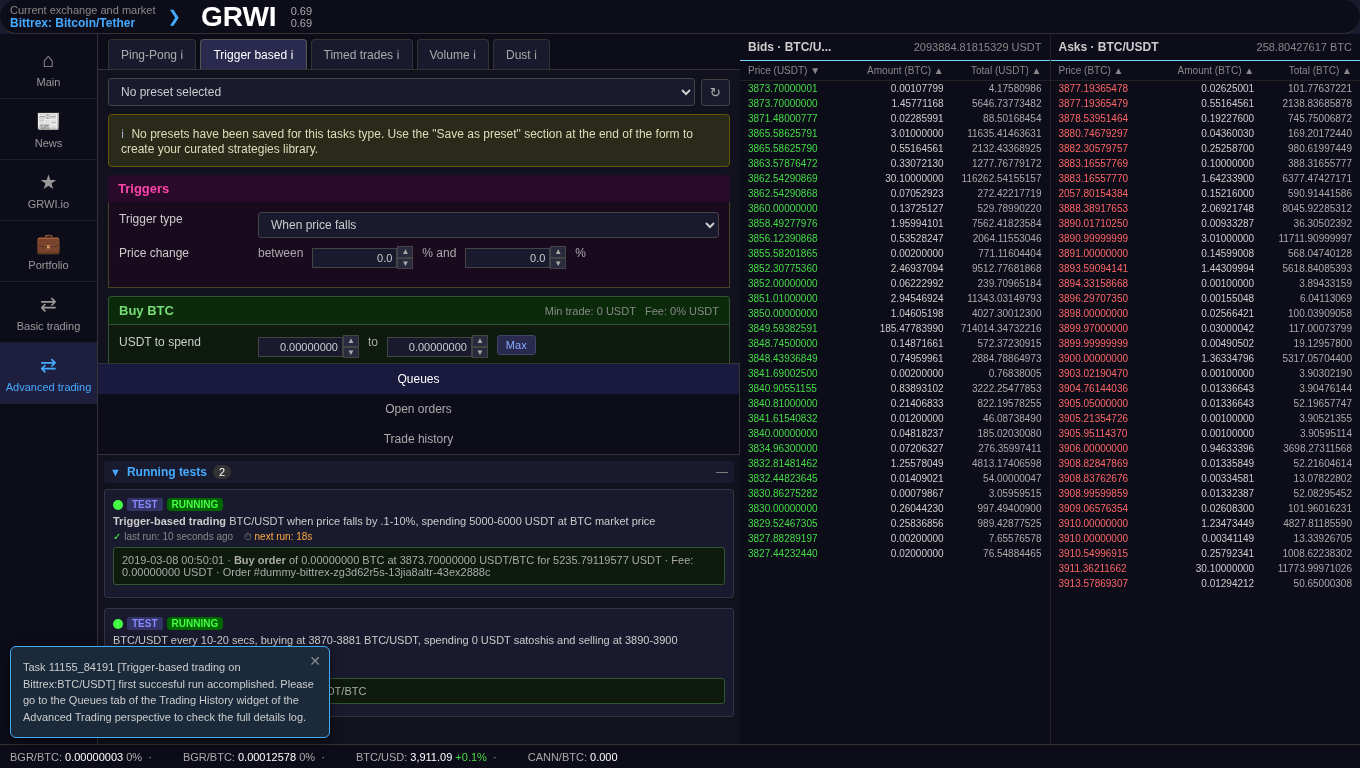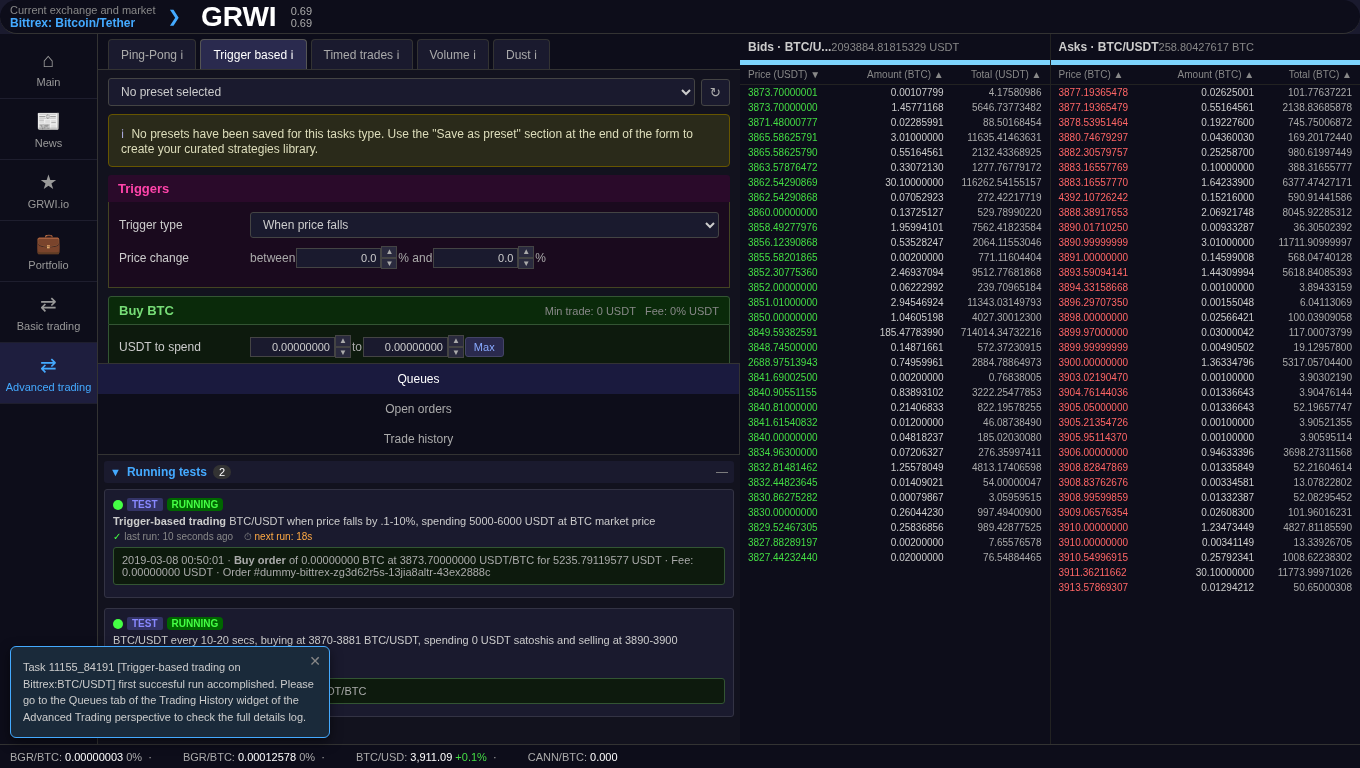--- a/index.html
+++ b/index.html
@@ -37,21 +37,21 @@
     .preset-row { display: flex; align-items: center; gap: 6px; margin-bottom: 8px; }
     .preset-select { flex: 1; background: #1a1a2e; color: #ccc; border: 1px solid #444; padding: 5px 8px; border-radius: 3px; font-size: 12px; }
     .refresh-btn { background: #1a1a2e; border: 1px solid #444; color: #aaa; padding: 5px 8px; border-radius: 3px; cursor: pointer; }
 
     .info-box { background: #2a2a1a; border: 1px solid #665500; border-radius: 4px; padding: 10px 12px; margin-bottom: 8px; font-size: 12px; color: #ddb; }
     .info-box .info-icon { color: #aad; margin-right: 4px; }
 
     .section-header { background: #2a0a2a; color: #f4a; padding: 6px 10px; border-radius: 3px 3px 0 0; font-weight: bold; font-size: 13px; margin-bottom: 0; }
     .section-body { background: #1a0a1e; border: 1px solid #442; border-top: none; padding: 10px; margin-bottom: 8px; }
 
-    .form-row { display: flex; align-items: center; gap: 1px; margin-bottom: 8px; }
+    .form-row { display: flex; align-items: flex-start; gap: 9px; margin-bottom: 8px; }
     .form-label { width: 130px; color: #ccc; font-size: 12px; flex-shrink: 0; }
     .form-select { background: #1a1a2e; color: #ccc; border: 1px solid #444; padding: 4px 8px; border-radius: 3px; font-size: 12px; flex: 1; }
     .form-text { color: #aaa; font-size: 12px; }
 
     .buy-header { background: #0a2a0a; border: 1px solid #353; padding: 6px 10px; display: flex; align-items: center; justify-content: space-between; border-radius: 3px 3px 0 0; }
     .buy-header-title { color: #7d7; font-weight: bold; font-size: 13px; }
     .buy-header-info { color: #888; font-size: 11px; }
     .buy-body { background: #0d1a0d; border: 1px solid #353; border-top: none; padding: 10px; margin-bottom: 8px; }
 
     
@@ -73,21 +73,21 @@
     .test-desc { font-size: 11px; color: #ccc; }
     .test-timing { font-size: 10px; color: #888; margin-top: 2px; }
     .timing-icon { color: #4f4; }
     .timing-next { color: #fa4; }
 
     .log-entry { background: #0d1a0d; border: 1px solid #353; border-radius: 3px; padding: 6px 8px; margin: 4px 0; font-size: 11px; color: #8d8; }
     .log-entry .log-text { color: #aaa; }
 
     
     .order-book { flex: 1; display: flex; flex-direction: column; }
-    .ob-header { background: #0d0d1a; padding: 6px 8px; border-bottom: 5px solid #7dd3fc; display: flex; align-items: center; }
+    .ob-header { background: #0d0d1a; padding: 6px 8px; border-bottom: 1px solid #7dd3fc; display: flex; align-items: center; justify-content: space-between; }
     .ob-title { font-weight: bold; color: #ccc; font-size: 12px; }
     .ob-total { font-size: 11px; color: #888; }
     .ob-cols { display: grid; grid-template-columns: 1fr 1fr 1fr; padding: 4px 8px; font-size: 10px; color: #888; border-bottom: 1px solid #222; }
     .ob-col-header { text-align: right; }
     .ob-col-header:first-child { text-align: left; }
     .ob-rows { overflow-y: auto; flex: 1; }
     .ob-row { display: grid; grid-template-columns: 1fr 1fr 1fr; padding: 2px 8px; font-size: 10px; }
     .ob-row .price { color: #6af; text-align: left; }
     .ob-row .amount { color: #ccc; text-align: right; }
     .ob-row .total { color: #aaa; text-align: right; }
@@ -405,21 +405,21 @@
               <span class="price">3849.59382591</span>
               <span class="amount">185.47783990</span>
               <span class="total">714014.34732216</span>
             </div>
             <div class="ob-row bid">
               <span class="price">3848.74500000</span>
               <span class="amount">0.14871661</span>
               <span class="total">572.37230915</span>
             </div>
             <div class="ob-row bid">
-              <span class="price">2688.97513943</span>
+              <span class="price">3848.43936849</span>
               <span class="amount">0.74959961</span>
               <span class="total">2884.78864973</span>
             </div>
             <div class="ob-row bid">
               <span class="price">3841.69002500</span>
               <span class="amount">0.00200000</span>
               <span class="total">0.76838005</span>
             </div>
             <div class="ob-row bid">
               <span class="price">3840.90551155</span>
@@ -524,21 +524,21 @@
               <span class="price">3883.16557769</span>
               <span class="amount">0.10000000</span>
               <span class="total">388.31655777</span>
             </div>
             <div class="ob-row ask">
               <span class="price">3883.16557770</span>
               <span class="amount">1.64233900</span>
               <span class="total">6377.47427171</span>
             </div>
             <div class="ob-row ask">
-              <span class="price">4392.10726242</span>
+              <span class="price">2057.80154384</span>
               <span class="amount">0.15216000</span>
               <span class="total">590.91441586</span>
             </div>
             <div class="ob-row ask">
               <span class="price">3888.38917653</span>
               <span class="amount">2.06921748</span>
               <span class="total">8045.92285312</span>
             </div>
             <div class="ob-row ask">
               <span class="price">3890.01710250</span>

